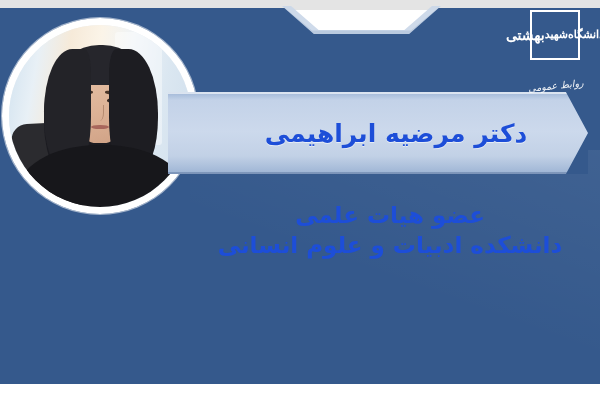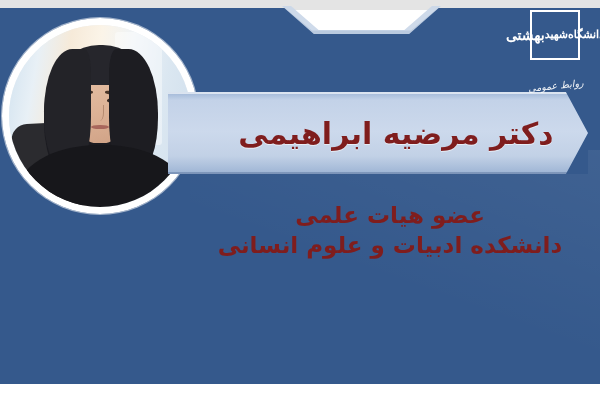--- a/index.html
+++ b/index.html
@@ -283,38 +283,38 @@
   .ribbon-bottom-line { bottom: 0; background: rgba(40,70,120,.28); }
 
   .ribbon-name {
     position: absolute;
     inset: 0;
     display: flex;
     align-items: center;
     justify-content: center;
     padding-left: 36px;
     box-sizing: border-box;
-    color: #7f1d1d;
+    color: #1d4ed8;
     font-family: "DejaVu Sans", sans-serif;
-    font-size: 30px;
+    font-size: 25px;
     font-weight: bold;
     letter-spacing: 0;
     white-space: nowrap;
     text-shadow: 0 1px 0 rgba(255,255,255,.55);
     direction: rtl;
   }
 
   
   .subtitle {
     position: absolute;
     left: 200px;
     top: 200px;
     width: 380px;
     text-align: center;
-    color: #7f1d1d;
+    color: #1d4ed8;
     direction: rtl;
   }
   .subtitle-line1 {
     font-family: "DejaVu Sans", sans-serif;
     font-size: 23px;
     font-weight: bold;
     line-height: 1.32;
     white-space: nowrap;
   }
   .subtitle-line2 {

